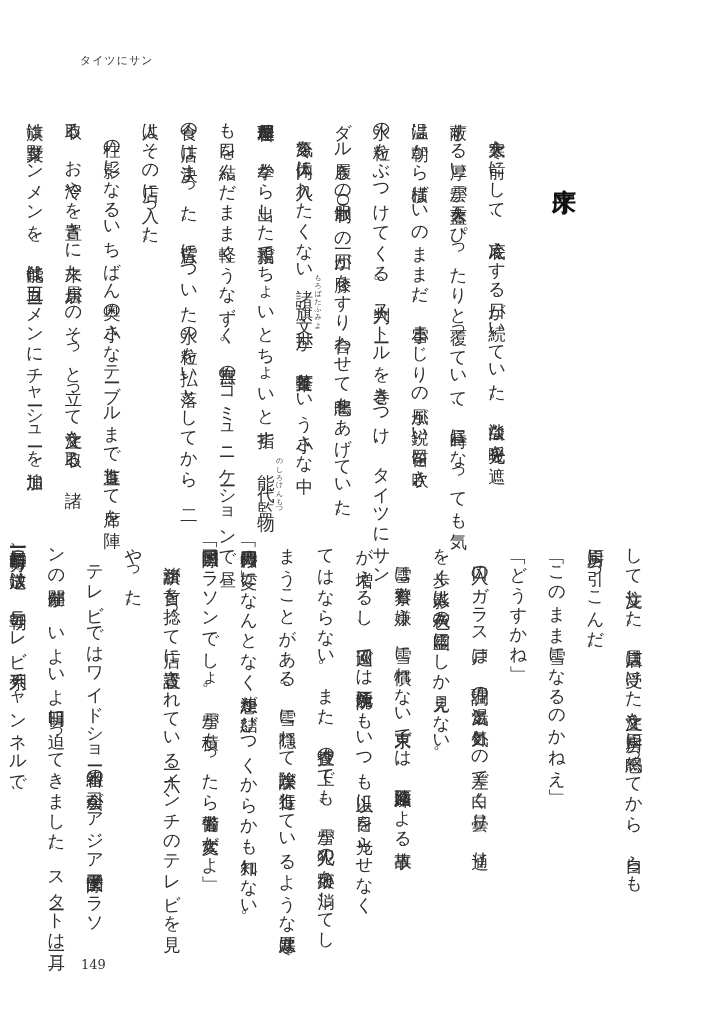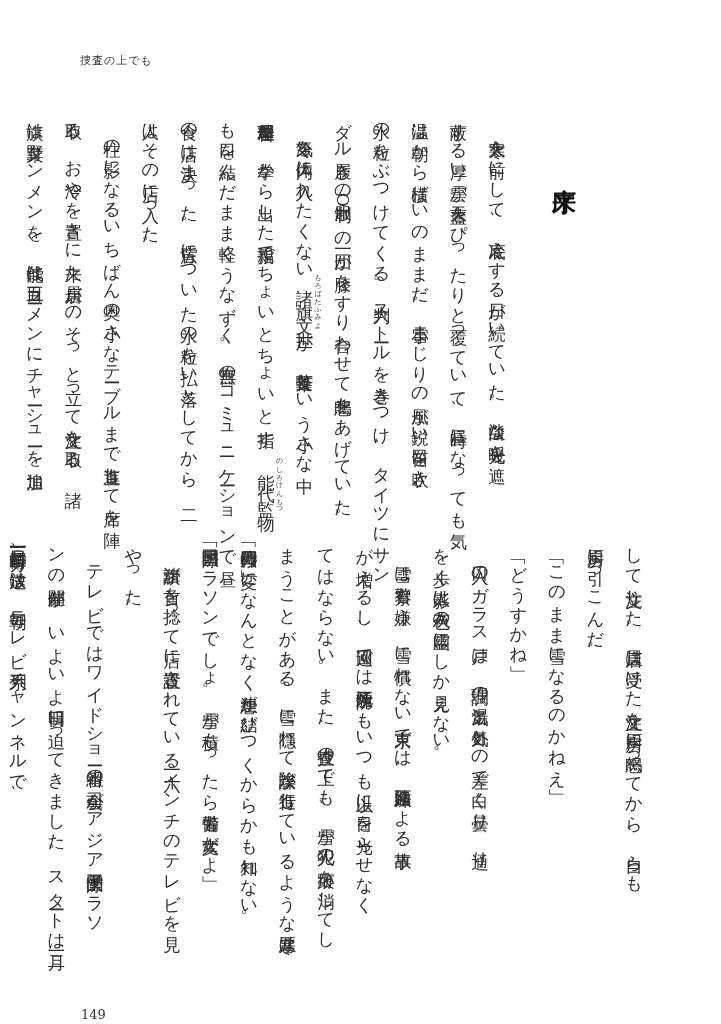--- a/index.html
+++ b/index.html
@@ -19,21 +19,21 @@
       position: absolute;
       left: 80px;
       top: 53px;
       font-size: 11px;
       letter-spacing: 1px;
       color: #333;
     }
     .page-number {
       position: absolute;
       left: 81px;
-      top: 1007px;
+      top: 957px;
       font-size: 13px;
       color: #333;
     }
     .chapter-title {
       position: absolute;
       left: 552px;
       top: 170px;
       writing-mode: vertical-rl;
       font-size: 24px;
       font-weight: bold;
@@ -68,21 +68,21 @@
     .line.indent { padding-top: 1em; }
     ruby rt {
       font-size: 7px;
       letter-spacing: 0;
       color: #444;
     }
   </style>
 </head>
 <body>
 
-<div class="running-head">捜査の上でも</div>
+<div class="running-head">タイツにサン</div>
 
 <div class="chapter-title">来庁</div>
 
 <div class="block block-top">
   <span class="line indent">大寒を前にして、底冷えする日が続いていた。淡白な暖光を遮</span>
   <span class="line">蔽する厚い雲が天蓋をぴったりと覆っていて、昼時になっても気</span>
   <span class="line">温は朝から横ばいのままだ。小雪まじりの風が鋭い口笛を吹き、</span>
   <span class="line">氷の粒をぶつけてくる。大判ストールを巻きつけ、タイツにサン</span>
   <span class="line">ダル履きの制服OLの一団が膝をすり合わせて悲鳴をあげていた。</span>
   <span class="line indent"><span>冷気を体内に入れたくない</span><ruby><span>諸旗文世</span><rt>もろばたふみよ</rt></ruby><span>が、蓬莱軒という小さな中</span></span>

